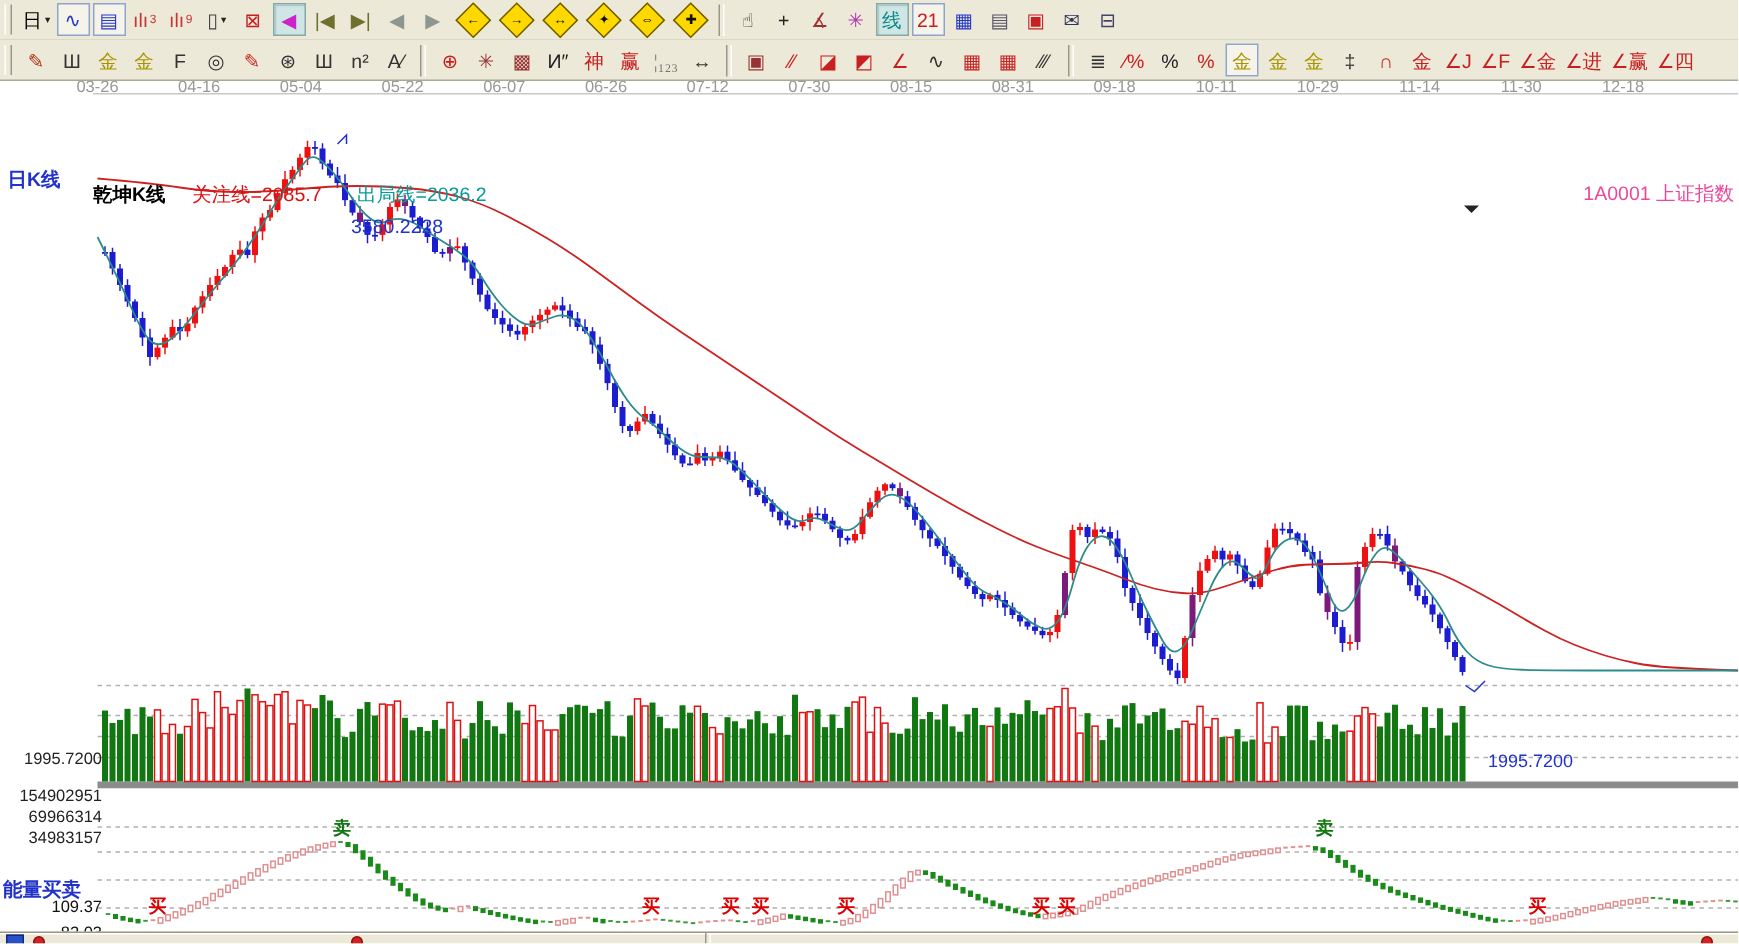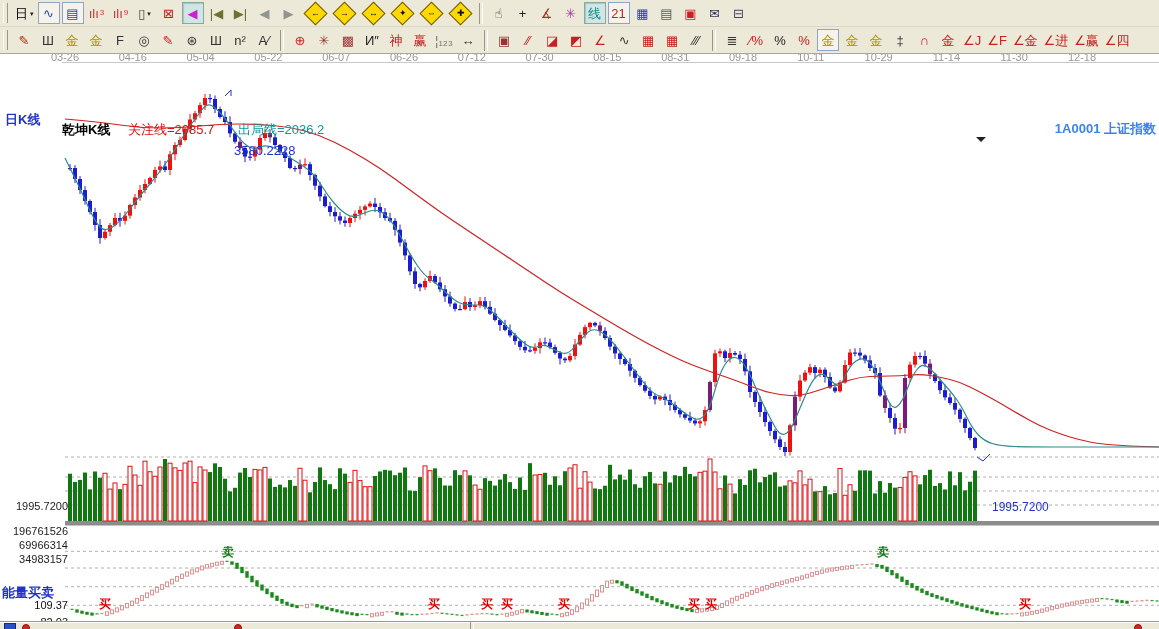--- a/index.html
+++ b/index.html
@@ -24,21 +24,21 @@
   .diamond span{transform:rotate(-45deg);font-size:9px;color:#111;font-weight:bold;}
   
   #chartwrap{position:absolute;top:54px;left:0;width:1159px;height:567px;background:#fff;}
   #chart{position:absolute;top:0;left:0;}
   .lbl{position:absolute;white-space:nowrap;}
   .axis-right{width:64px;text-align:right;font-size:11px;color:#222;}
   #lbl-period{left:5px;top:57px;color:#2233cc;font-size:13px;font-weight:bold;}
   #lbl-ind{left:62px;top:67px;color:#000;font-size:13px;font-weight:bold;}
   #lbl-att{left:128px;top:67px;color:#dd1111;font-size:13px;}
   #lbl-exit{left:238px;top:67px;color:#089a9a;font-size:13px;}
-  #lbl-symbol{right:3px;top:66px;color:#3b82f6;font-size:13px;font-weight:bold;}
+  #lbl-symbol{right:3px;top:66px;color:#ec4899;font-size:13px;}
   #lbl-peak{left:234px;top:89px;color:#2233cc;font-size:13px;}
   #lbl-last-right{left:992px;top:446px;color:#2233cc;font-size:12px;}
   #lbl-price-left{left:4px;top:446px;}
   #vol-labels .lbl,#osc-labels .lbl{left:4px;}
   #lbl-osc-title{left:2px;top:530px;color:#2233cc;font-size:13px;font-weight:bold;}
   #sym-caret{position:absolute;left:976px;top:83px;width:0;height:0;
              border-left:5px solid transparent;border-right:5px solid transparent;border-top:5px solid #222;}
   
   #bstrip{position:absolute;left:0;top:621px;width:1159px;height:8px;background:#ece9d8;
           border-top:1px solid #9a9788;box-shadow:inset 0 1px 0 #fff;}
@@ -207,21 +207,21 @@
       <div class="tbtn">
         <span style="color: rgb(34, 34, 34);">И″</span>
       </div>
       <div class="tbtn">
         <span style="color: rgb(200, 32, 32);">神</span>
       </div>
       <div class="tbtn">
         <span style="color: rgb(200, 32, 32);">赢</span>
       </div>
       <div class="tbtn">
-        <span style="color: #737373;">¦₁₂₃</span>
+        <span style="color: #737373; font-family: Liberation Serif, serif;">¦₁₂₃</span>
       </div>
       <div class="tbtn">
         <span style="color: rgb(51, 51, 51);">↔</span>
       </div>
       <div class="sep"></div>
       <div class="tbtn">
         <span style="color: rgb(153, 51, 51);">▣</span>
       </div>
       <div class="tbtn">
         <span style="color: rgb(200, 32, 32);">∕∕</span>
@@ -1121,21 +1121,21 @@
     <div class="lbl" id="lbl-period">日K线</div>
     <div class="lbl" id="lbl-ind">乾坤K线</div>
     <div class="lbl" id="lbl-att">关注线=2085.7</div>
     <div class="lbl" id="lbl-exit">出局线=2036.2</div>
     <div class="lbl" id="lbl-symbol">1A0001  上证指数</div>
     <div id="sym-caret"></div>
     <div class="lbl" id="lbl-peak">3580.2228</div>
     <div class="lbl" id="lbl-last-right">1995.7200</div>
     <div class="lbl axis-right" id="lbl-price-left">1995.7200</div>
     <div id="vol-labels">
-        <div class="lbl axis-right" style="top: 471px; color: rgb(34, 34, 34);">196761526</div>
+        <div class="lbl axis-right" style="top: 471px; color: rgb(34, 34, 34);">154902951</div>
         <div class="lbl axis-right" style="top: 485px; color: rgb(34, 34, 34);">69966314</div>
         <div class="lbl axis-right" style="top: 499px; color: rgb(34, 34, 34);">34983157</div>
       </div>
     <div class="lbl" id="lbl-osc-title">能量买卖</div>
     <div id="osc-labels">
         <div class="lbl axis-right" style="top: 545px; color: rgb(17, 17, 17);">109.37</div>
         <div class="lbl axis-right" style="top: 562px; color: rgb(17, 17, 17);">82.03</div>
       </div>
   </div>
 

